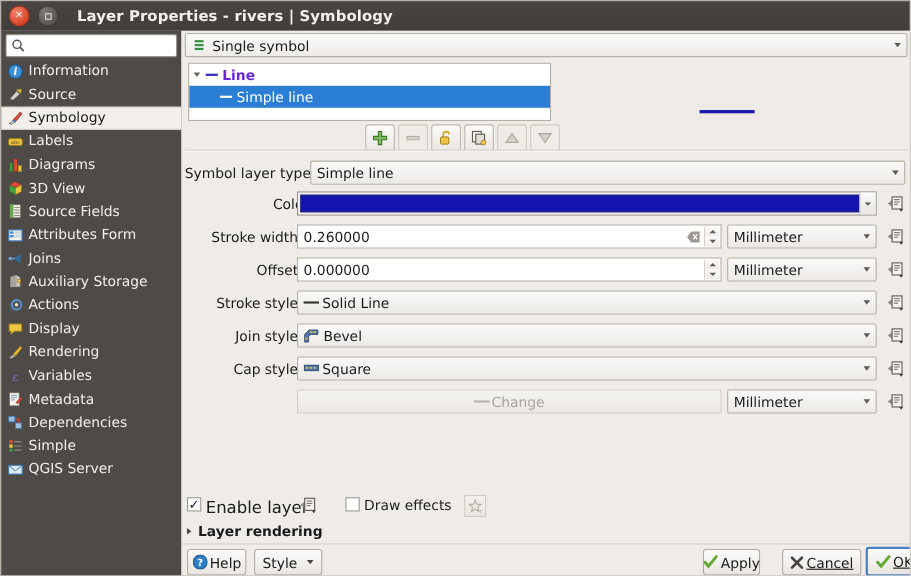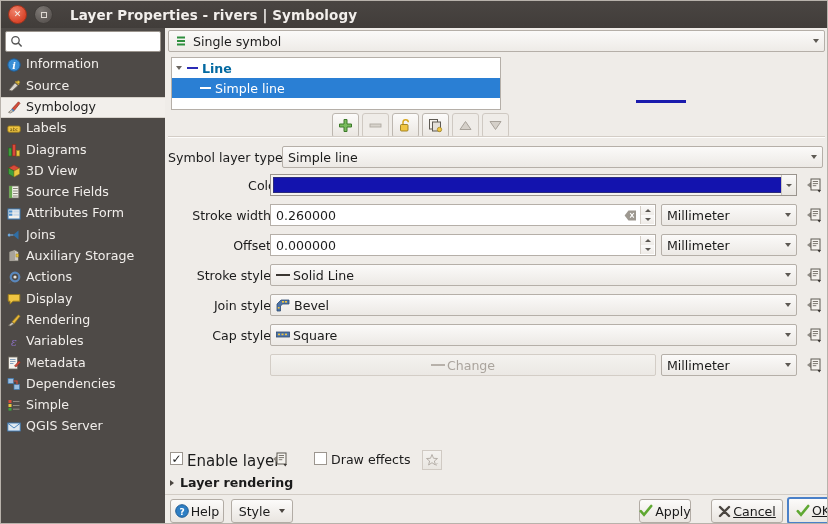--- a/index.html
+++ b/index.html
@@ -154,21 +154,21 @@
     border: 1px solid #b5afa8;
     box-sizing: border-box;
     overflow: hidden;
   }
   .tree-row {
     height: 20px;
     display: flex; align-items: center;
     font-size: 12.6px;
     box-sizing: border-box;
   }
-  .tree-row.parent { padding-left: 4px; color: #0369a1; font-weight: bold; }
+  .tree-row.parent { padding-left: 4px; color: #6d28d9; font-weight: bold; }
   .tree-row.child {
     padding-left: 28px;
     background: #2a7fd4;
     color: #ffffff;
   }
   .twisty {
     width: 0; height: 0;
     border-left: 3.5px solid transparent;
     border-right: 3.5px solid transparent;
     border-top: 4px solid #6b6660;

